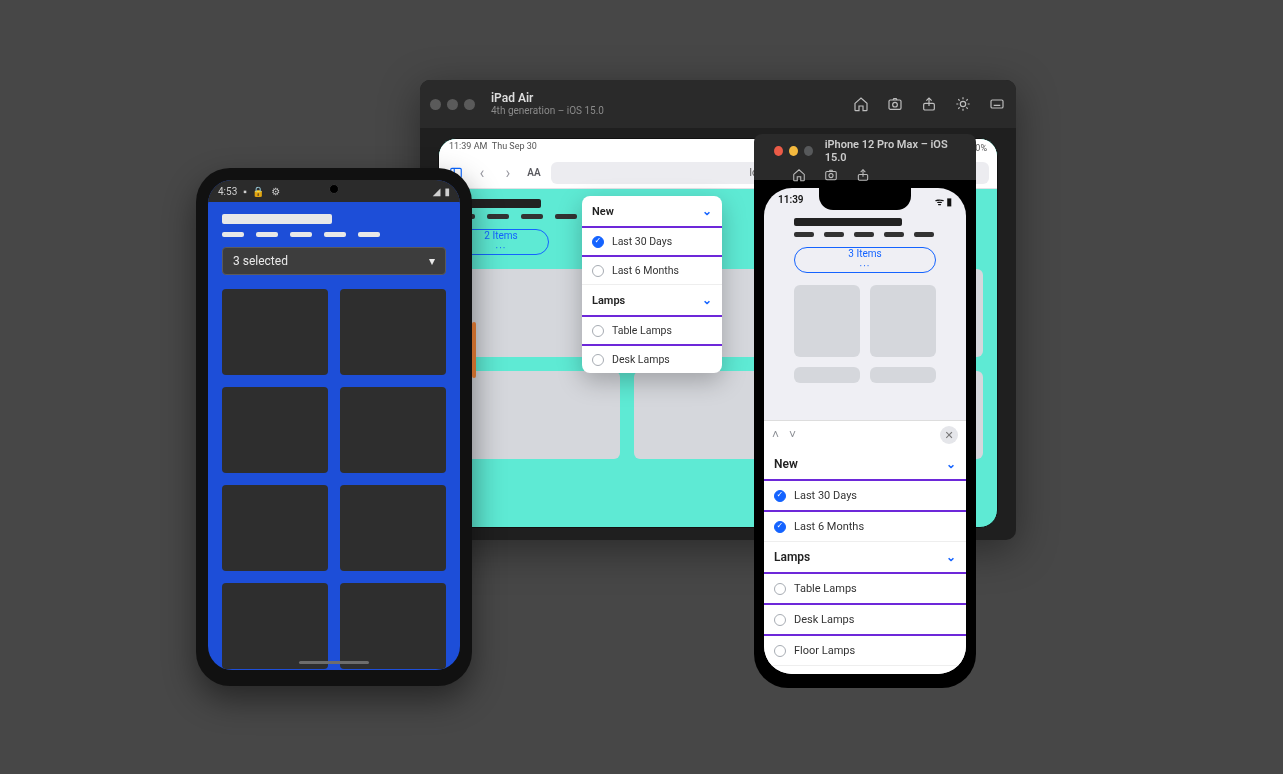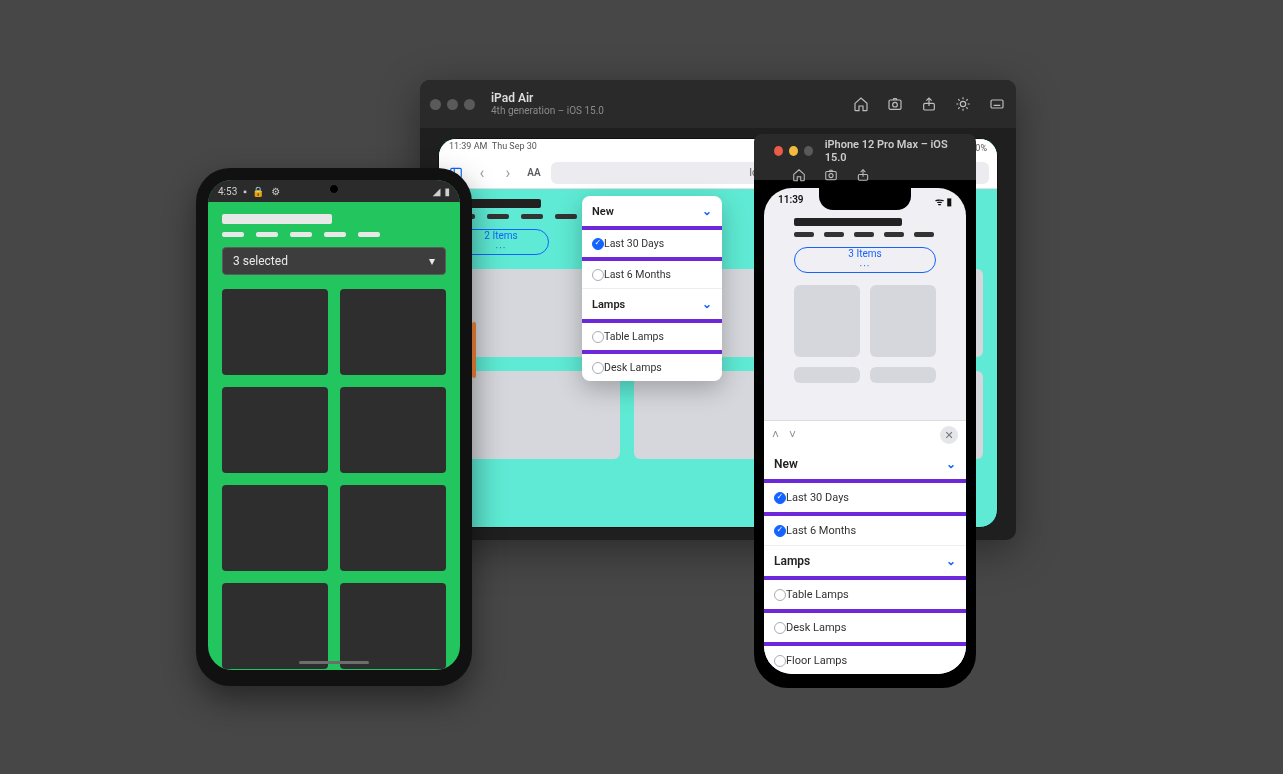--- a/index.html
+++ b/index.html
@@ -84,23 +84,23 @@
     background:#fff; border-radius:8px;
     box-shadow:0 8px 24px rgba(0,0,0,.25);
     overflow:hidden;
   }
   .acc-head {
     display:flex; align-items:center; justify-content:space-between;
     padding:8px 10px; font-size:11px; font-weight:600; color:#222;
   }
   .chev { color:#1463ff; font-size:12px; }
   .acc-row {
-    display:flex; align-items:center; 
+    display:flex; align-items:center; gap:8px;
     padding:7px 10px; font-size:10.5px; color:#333;
-    border-top:4px solid #6d28d9;
+    border-top:2px solid #6d28d9;
     text-align:center;
   }
   .radio {
     width:12px; height:12px; border-radius:50%;
     border:1.5px solid #a7acb3; background:#fff; flex-shrink:0;
   }
   .radio.checked { background:#1463ff; border-color:#1463ff; position:relative; }
   .radio.checked::after{
     content:"✓"; color:#fff; font-size:8px; position:absolute;
     left:1.5px; top:-1px;
@@ -168,21 +168,21 @@
     width:276px; height:518px;
     background:#111; border-radius:34px;
     padding:12px 12px 16px 12px;
     box-shadow:0 14px 32px rgba(0,0,0,.45);
   }
   .android::before{
     content:""; position:absolute; right:-4px; top:154px; width:4px; height:56px;
     background:#c36a2c; border-radius:3px;
   }
   .android-screen{
-    background:#22c55e; border-radius:24px; height:100%; position:relative;overflow:hidden;
+    background:#1d4ed8; border-radius:24px; height:100%; position:relative;overflow:hidden;
     color:#ddd;
   }
   .android-bar{
     display:flex;justify-content:space-between;align-items:center;
     font-size:10px;padding:6px 10px;color:#cfcfcf;background:#2b2b2b;height:22px;
   }
   .android-bar .left{display:flex;gap:6px;align-items:center;}
   .android-bar .right{display:flex;gap:4px;}
   .android-content{padding:12px 14px;}
   .a-heading{height:10px;width:110px;background:#e8e8e8;border-radius:2px;margin-bottom:8px;}

